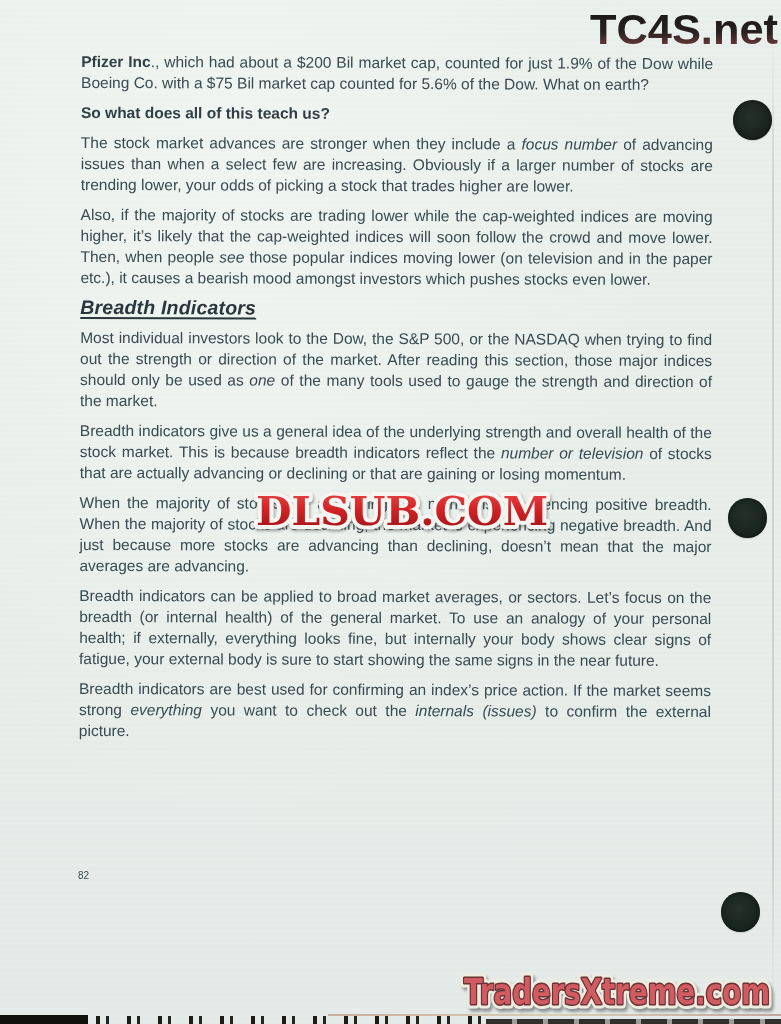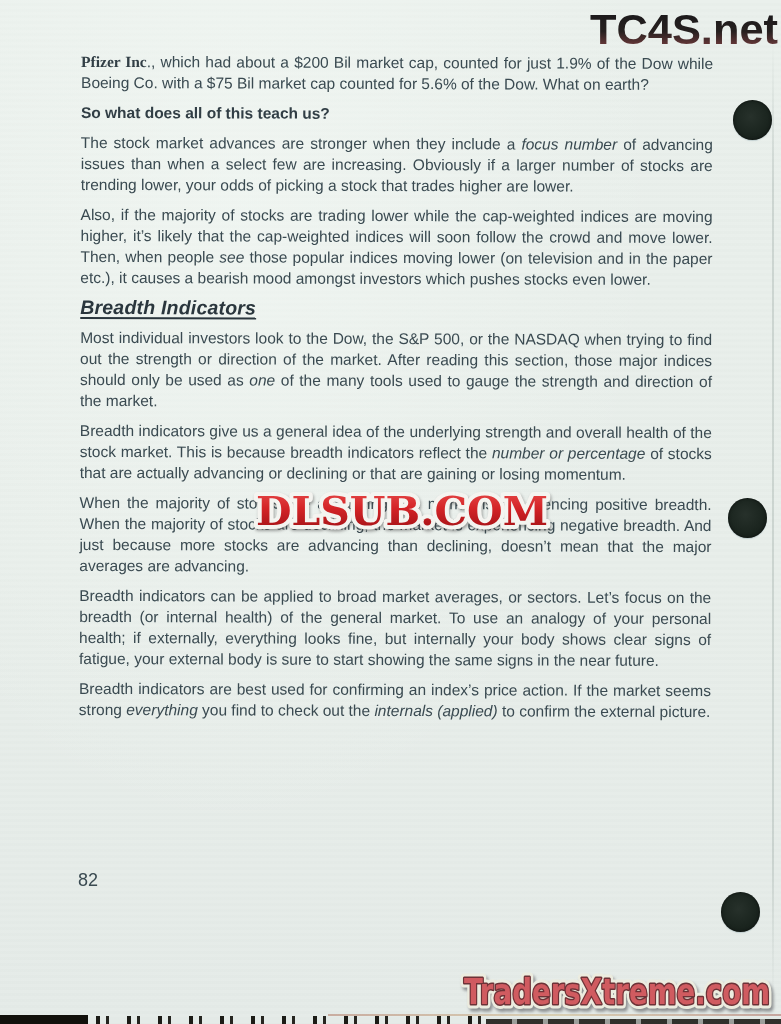--- a/index.html
+++ b/index.html
@@ -31,29 +31,29 @@
   .hole-3{left:721px;top:892px;}
 
   
   .content{
     position:absolute;left:80px;top:52px;width:632px;
     color:#3a4a51;font-size:15.5px;line-height:21px;
     transform:rotate(0.2deg);
   }
   .content p{margin:9px 0 0;text-align:justify;}
   .content p.first{margin-top:0;}
-  .content b{color:#323f46;font-family:Liberation Serif, serif;}
+  .content b{color:#323f46;}
   .subhead{font-weight:bold;text-align:left !important;color:#313e45;}
   .section-heading{
     margin:20px 0 17px;font-size:19.5px;font-weight:bold;font-style:italic;
     text-decoration:underline;text-decoration-thickness:2px;text-underline-offset:3px;
     color:#2a363d;letter-spacing:.2px;
   }
   .page-number{
-    position:absolute;left:78px;top:870px;font-size:18px;color:#3a4a51;
+    position:absolute;left:78px;top:870px;font-size:10px;color:#3a4a51;
   }
 
   
   .wm-tc4s{position:absolute;left:586px;top:4px;width:196px;height:48px;}
   .wm-dlsub{position:absolute;left:246px;top:480px;width:312px;height:62px;filter:drop-shadow(1px 2px 1.5px rgba(60,60,60,.45));}
   .wm-traders{position:absolute;left:456px;top:968px;width:322px;height:48px;}
 
   
   .scan-bottom{position:absolute;left:0;bottom:0;width:100%;height:16px;}
   .scan-bottom .dashes{
@@ -96,27 +96,27 @@
     <p class="subhead">So what does all of this teach us?</p>
 
     <p><span>The stock market advances are stronger when they include a </span><i>focus number</i><span> of advancing issues than when a select few are increasing. Obviously if a larger number of stocks are trending lower, your odds of picking a stock that trades higher are lower.</span></p>
 
     <p><span>Also, if the majority of stocks are trading lower while the cap-weighted indices are moving higher, it’s likely that the cap-weighted indices will soon follow the crowd and move lower. Then, when people </span><i>see</i><span> those popular indices moving lower (on television and in the paper etc.), it causes a bearish mood amongst investors which pushes stocks even lower.</span></p>
 
     <p class="section-heading">Breadth Indicators</p>
 
     <p><span>Most individual investors look to the Dow, the S&amp;P 500, or the NASDAQ when trying to find out the strength or direction of the market. After reading this section, those major indices should only be used as </span><i>one</i><span> of the many tools used to gauge the strength and direction of the market.</span></p>
 
-    <p><span>Breadth indicators give us a general idea of the underlying strength and overall health of the stock market. This is because breadth indicators reflect the </span><i>number or percentage</i><span> of stocks that are actually advancing or declining or that are gaining or losing momentum.</span></p>
+    <p><span>Breadth indicators give us a general idea of the underlying strength and overall health of the stock market. This is because breadth indicators reflect the </span><i>number or television</i><span> of stocks that are actually advancing or declining or that are gaining or losing momentum.</span></p>
 
     <p>When the majority of stocks are advancing, the market is experiencing positive breadth. When the majority of stocks are declining, the market is experiencing negative breadth. And just because more stocks are advancing than declining, doesn’t mean that the major averages are advancing.</p>
 
     <p>Breadth indicators can be applied to broad market averages, or sectors. Let’s focus on the breadth (or internal health) of the general market. To use an analogy of your personal health; if externally, everything looks fine, but internally your body shows clear signs of fatigue, your external body is sure to start showing the same signs in the near future.</p>
 
-    <p><span>Breadth indicators are best used for confirming an index’s price action. If the market seems strong </span><i>everything</i><span> you find to check out the </span><i>internals (applied)</i><span> to confirm the external picture.</span></p>
+    <p><span>Breadth indicators are best used for confirming an index’s price action. If the market seems strong </span><i>everything</i><span> you want to check out the </span><i>internals (issues)</i><span> to confirm the external picture.</span></p>
 
   </div>
 
   <svg class="wm-dlsub" viewBox="0 0 312 62">
     <defs>
       <linearGradient id="dlg" x1="0" y1="0" x2="0" y2="1">
         <stop offset="0" stop-color="#e94f4e"></stop>
         <stop offset="0.45" stop-color="#d42427"></stop>
         <stop offset="1" stop-color="#9c0f14"></stop>
       </linearGradient>

